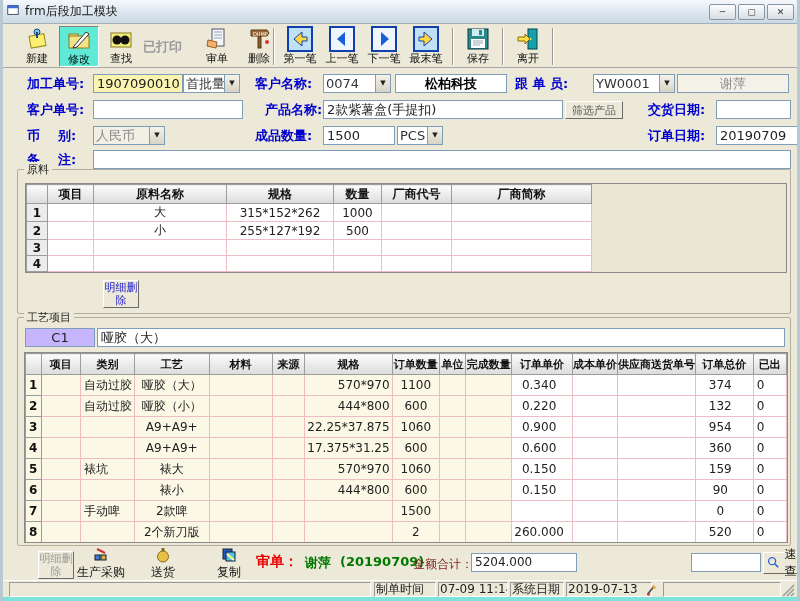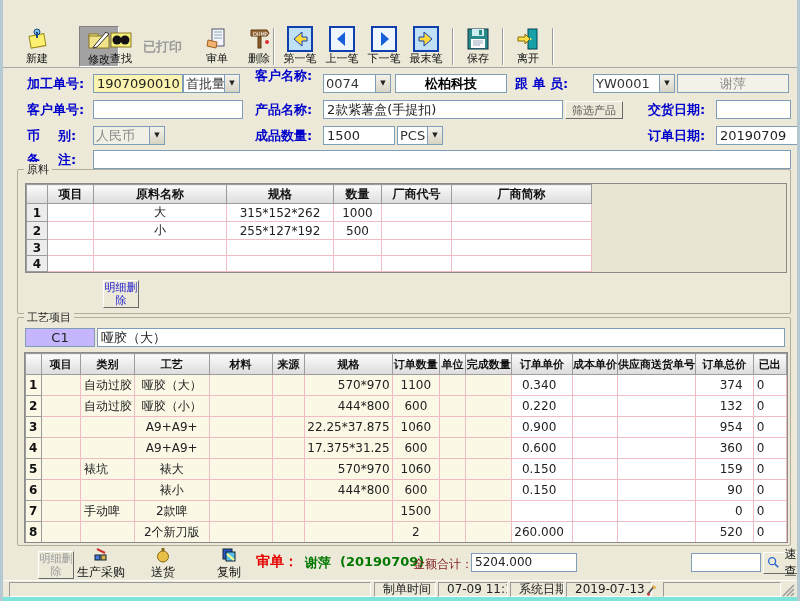--- a/index.html
+++ b/index.html
@@ -13,21 +13,21 @@
   .titlebar .tb-title{font-size:12px;color:#1a1a1a;margin-left:5px;}
   .winbtns{margin-left:auto;display:flex;gap:2px;}
   .winbtn{width:27px;height:16px;font-size:9px;line-height:13px;text-align:center;color:#333;
           background:linear-gradient(#fdfdfd,#d7dde3);border:1px solid #8795a3;border-radius:2px;}
   
   .toolbar{position:absolute;left:0;top:25px;width:794px;height:43px;background:#ece9d8;
            border-bottom:1px solid #a8a8a8;}
   .tbtn{position:absolute;top:1px;width:40px;height:41px;text-align:center;cursor:default;}
   .tbtn .ticon{display:block;height:26px;}
   .tbtn .tlabel{display:block;font-size:11px;color:#111;line-height:13px;}
-  .tbtn.pressed{border:1px solid;border-color:#808080 #ffffff #ffffff #808080;background:#a3a3a3;margin-left:20px;}
+  .tbtn.pressed{border:1px solid;border-color:#808080 #ffffff #ffffff #808080;background:#5eead4;}
   .tsep{position:absolute;top:3px;width:2px;height:37px;border-left:1px solid #9a9a9a;border-right:1px solid #fff;}
   .printed{position:absolute;top:13px;font-size:13px;font-weight:bold;color:#9a9a9a;}
   
   .f-lbl{position:absolute;color:#0000cc;font-weight:bold;font-size:13px;line-height:19px;white-space:pre;}
   .f-field{position:absolute;height:19px;line-height:17px;background:#fff;border:1px solid #7f9db9;
            font-size:13px;padding:0 3px;overflow:hidden;white-space:nowrap;color:#222;}
   .f-field.yellow{background:#fbf3b0;}
   .f-field.namebox{font-weight:bold;text-align:center;color:#000;}
   .f-field.graytxt{color:#888;text-align:center;background:#f4f2e8;}
   .combo{position:absolute;height:19px;background:#fff;border:1px solid #7f9db9;display:flex;overflow:hidden;}
@@ -54,21 +54,21 @@
   #materials-grid .c3{width:107px}#materials-grid .c4{width:48px}#materials-grid .c5{width:70px}
   #materials-grid .c6{width:140px}
   #process-grid th{height:21px;font-size:11px;}
   #process-grid td{height:21px;text-align:center;}
   #process-grid tbody td{background:#fbf8e6;}
   #process-grid tbody td.c10,#process-grid tbody td.c11,#process-grid tbody td.c12,
   #process-grid tbody td.c13,#process-grid tbody td.c14{background:#fff;}
   #process-grid td.c2{text-align:left;padding-left:3px;}
   #process-grid td.c6{text-align:right;}
   #process-grid td.c10{padding-right:8px;}
-  #process-grid td.c13{text-align:right;padding-right:10px;}
+  #process-grid td.c13{padding-right:10px;}
   #process-grid td.c14{text-align:left;padding-left:3px;}
   #process-grid .c0{width:17px}#process-grid .c1{width:50px}#process-grid .c2{width:51px}
   #process-grid .c3{width:81px}#process-grid .c4{width:89px}#process-grid .c5{width:39px}
   #process-grid .c6{width:65px}#process-grid .c7{width:49px}#process-grid .c8{width:28px}
   #process-grid .c9{width:47px}#process-grid .c10{width:44px}#process-grid .c11{width:44px}
   #process-grid .c12{width:74px}#process-grid .c13{width:66px}#process-grid .c14{width:40px}
   
   .dd-btn{position:absolute;width:36px;height:28px;background:#ece9d8;border:1px solid;
           border-color:#fff #6a6a6a #6a6a6a #fff;font-size:11px;line-height:13px;color:#2222cc;
           word-break:break-all;text-align:center;padding:0;}
@@ -77,29 +77,41 @@
   .iconbtn{position:absolute;text-align:center;font-size:12px;color:#111;}
   .iconbtn .fi{display:block;height:17px;}
   .audit-red{position:absolute;font-size:14px;font-weight:bold;color:#e80000;}
   .audit-green{position:absolute;font-size:13px;font-weight:bold;color:#007800;}
   .sum-lbl{position:absolute;font-size:12px;color:#7f1d1d;}
   .quick-btn{position:absolute;height:22px;background:#ece9d8;border:1px solid;border-color:#fff #6a6a6a #6a6a6a #fff;
              font-size:12px;display:flex;align-items:center;padding:0 2px;gap:1px;color:#111;}
   
   .statusbar{position:absolute;left:0;top:580px;width:794px;height:17px;border-top:1px solid #fff;}
   .spanel{position:absolute;top:1px;height:15px;border:1px solid;border-color:#9a9a9a #fff #fff #9a9a9a;
-          font-size:12px;line-height:13px;padding:0 8px;color:#222;overflow:hidden;white-space:nowrap;}
+          font-size:12px;line-height:13px;padding:0 1px;color:#222;overflow:hidden;white-space:nowrap;}
   .bottomedge{position:absolute;left:-3px;top:597px;width:800px;height:4px;background:#7ce4da;}
   .grip{position:absolute;right:2px;top:582px;}
 </style>
 </head>
 <body>
 
 <div class="window">
 
+  <div class="titlebar">
+    <span><svg width="14" height="14" viewBox="0 0 16 16">
+          <rect x="2" y="3" width="12" height="10" fill="#fff" stroke="#345"></rect>
+          <rect x="2" y="3" width="12" height="3" fill="#3a6ad8"></rect>
+        </svg></span>
+    <span class="tb-title">frm后段加工模块</span>
+    <span class="winbtns">
+      <button class="winbtn">─</button>
+      <button class="winbtn">▢</button>
+      <button class="winbtn">✕</button>
+    </span>
+  </div>
 
   <div class="toolbar">
     <div class="tbtn" style="left:14px">
       <span class="ticon"><svg width="26" height="26" viewBox="0 0 26 26">
             <rect x="6" y="9" width="15" height="12" fill="#fdf071" stroke="#998a10" transform="rotate(-10 13 15)"></rect>
             <circle cx="13" cy="6" r="3" fill="#7ec0e8" stroke="#204a80"></circle>
             <rect x="12" y="6" width="2" height="6" fill="#204a80"></rect>
           </svg></span>
       <span class="tlabel">新建</span>
     </div>
@@ -189,36 +201,36 @@
     </div>
     <span class="tsep" style="left:549px"></span>
   </div>
 
   <span class="f-lbl" style="left:24px;top:74px">加工单号:</span>
   <div class="f-field yellow" style="left:90px;top:74px;width:90px">1907090010</div>
   <div class="combo" style="left:180px;top:74px;width:57px">
     <span class="ctext">首批量产</span>
       <span class="arrow">▼</span>
   </div>
-  <span class="f-lbl" style="left:252px;top:66px">客户名称:</span>
+  <span class="f-lbl" style="left:252px;top:74px">客户名称:</span>
   <div class="combo" style="left:320px;top:74px;width:68px">
     <span class="ctext">0074</span>
       <span class="arrow">▼</span>
   </div>
   <div class="f-field namebox" style="left:392px;top:74px;width:112px">松柏科技</div>
   <span class="f-lbl" style="left:512px;top:74px">跟 单 员:</span>
   <div class="combo" style="left:590px;top:74px;width:82px">
     <span class="ctext">YW0001</span>
       <span class="arrow">▼</span>
   </div>
   <div class="f-field graytxt" style="left:674px;top:74px;width:112px">谢萍</div>
 
   <span class="f-lbl" style="left:24px;top:100px">客户单号:</span>
   <div class="f-field" style="left:90px;top:100px;width:150px"></div>
-  <span class="f-lbl" style="left:252px;top:100px">产品名称:</span>
+  <span class="f-lbl" style="left:262px;top:100px">产品名称:</span>
   <div class="f-field" style="left:320px;top:100px;width:240px">2款紫薯盒(手提扣)</div>
   <button class="pushbtn" style="left:562px;top:101px;width:58px;height:18px">筛选产品</button>
   <span class="f-lbl" style="left:645px;top:100px">交货日期:</span>
   <div class="f-field" style="left:713px;top:100px;width:75px"></div>
 
   <span class="f-lbl" style="left:24px;top:126px">币    别:</span>
   <div class="combo disabled" style="left:90px;top:126px;width:72px">
     <span class="ctext">人民币</span>
       <span class="arrow">▼</span>
   </div>

